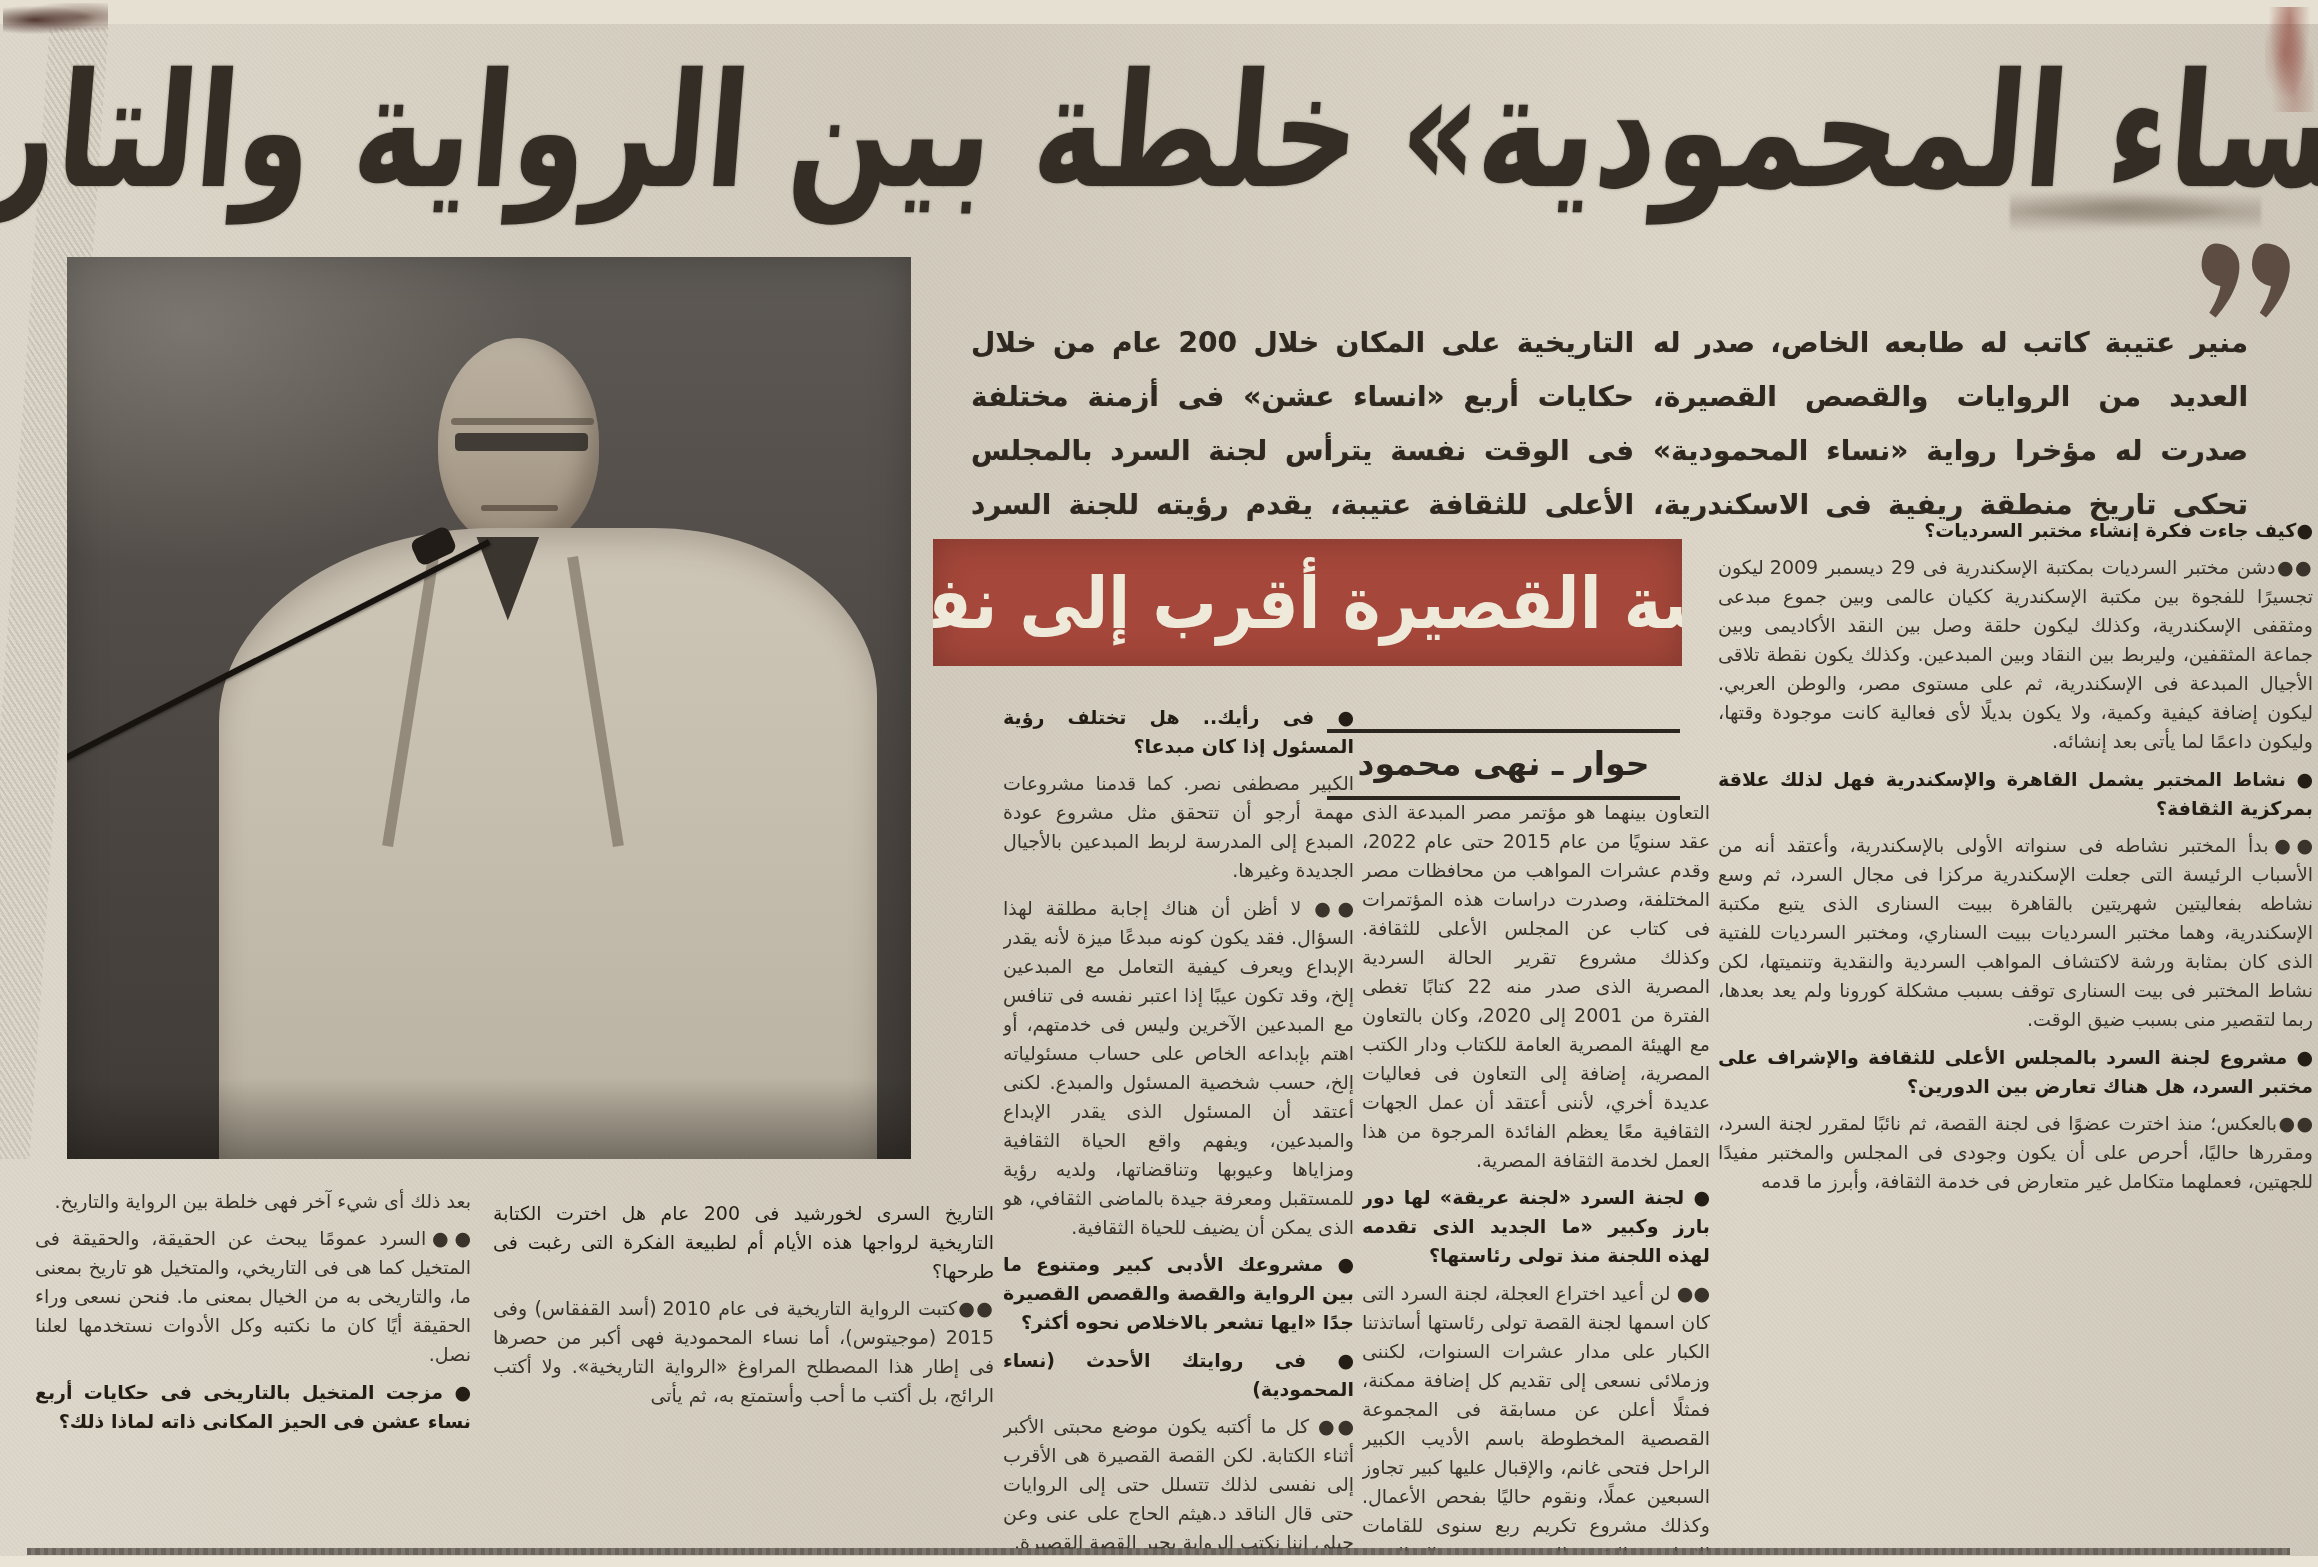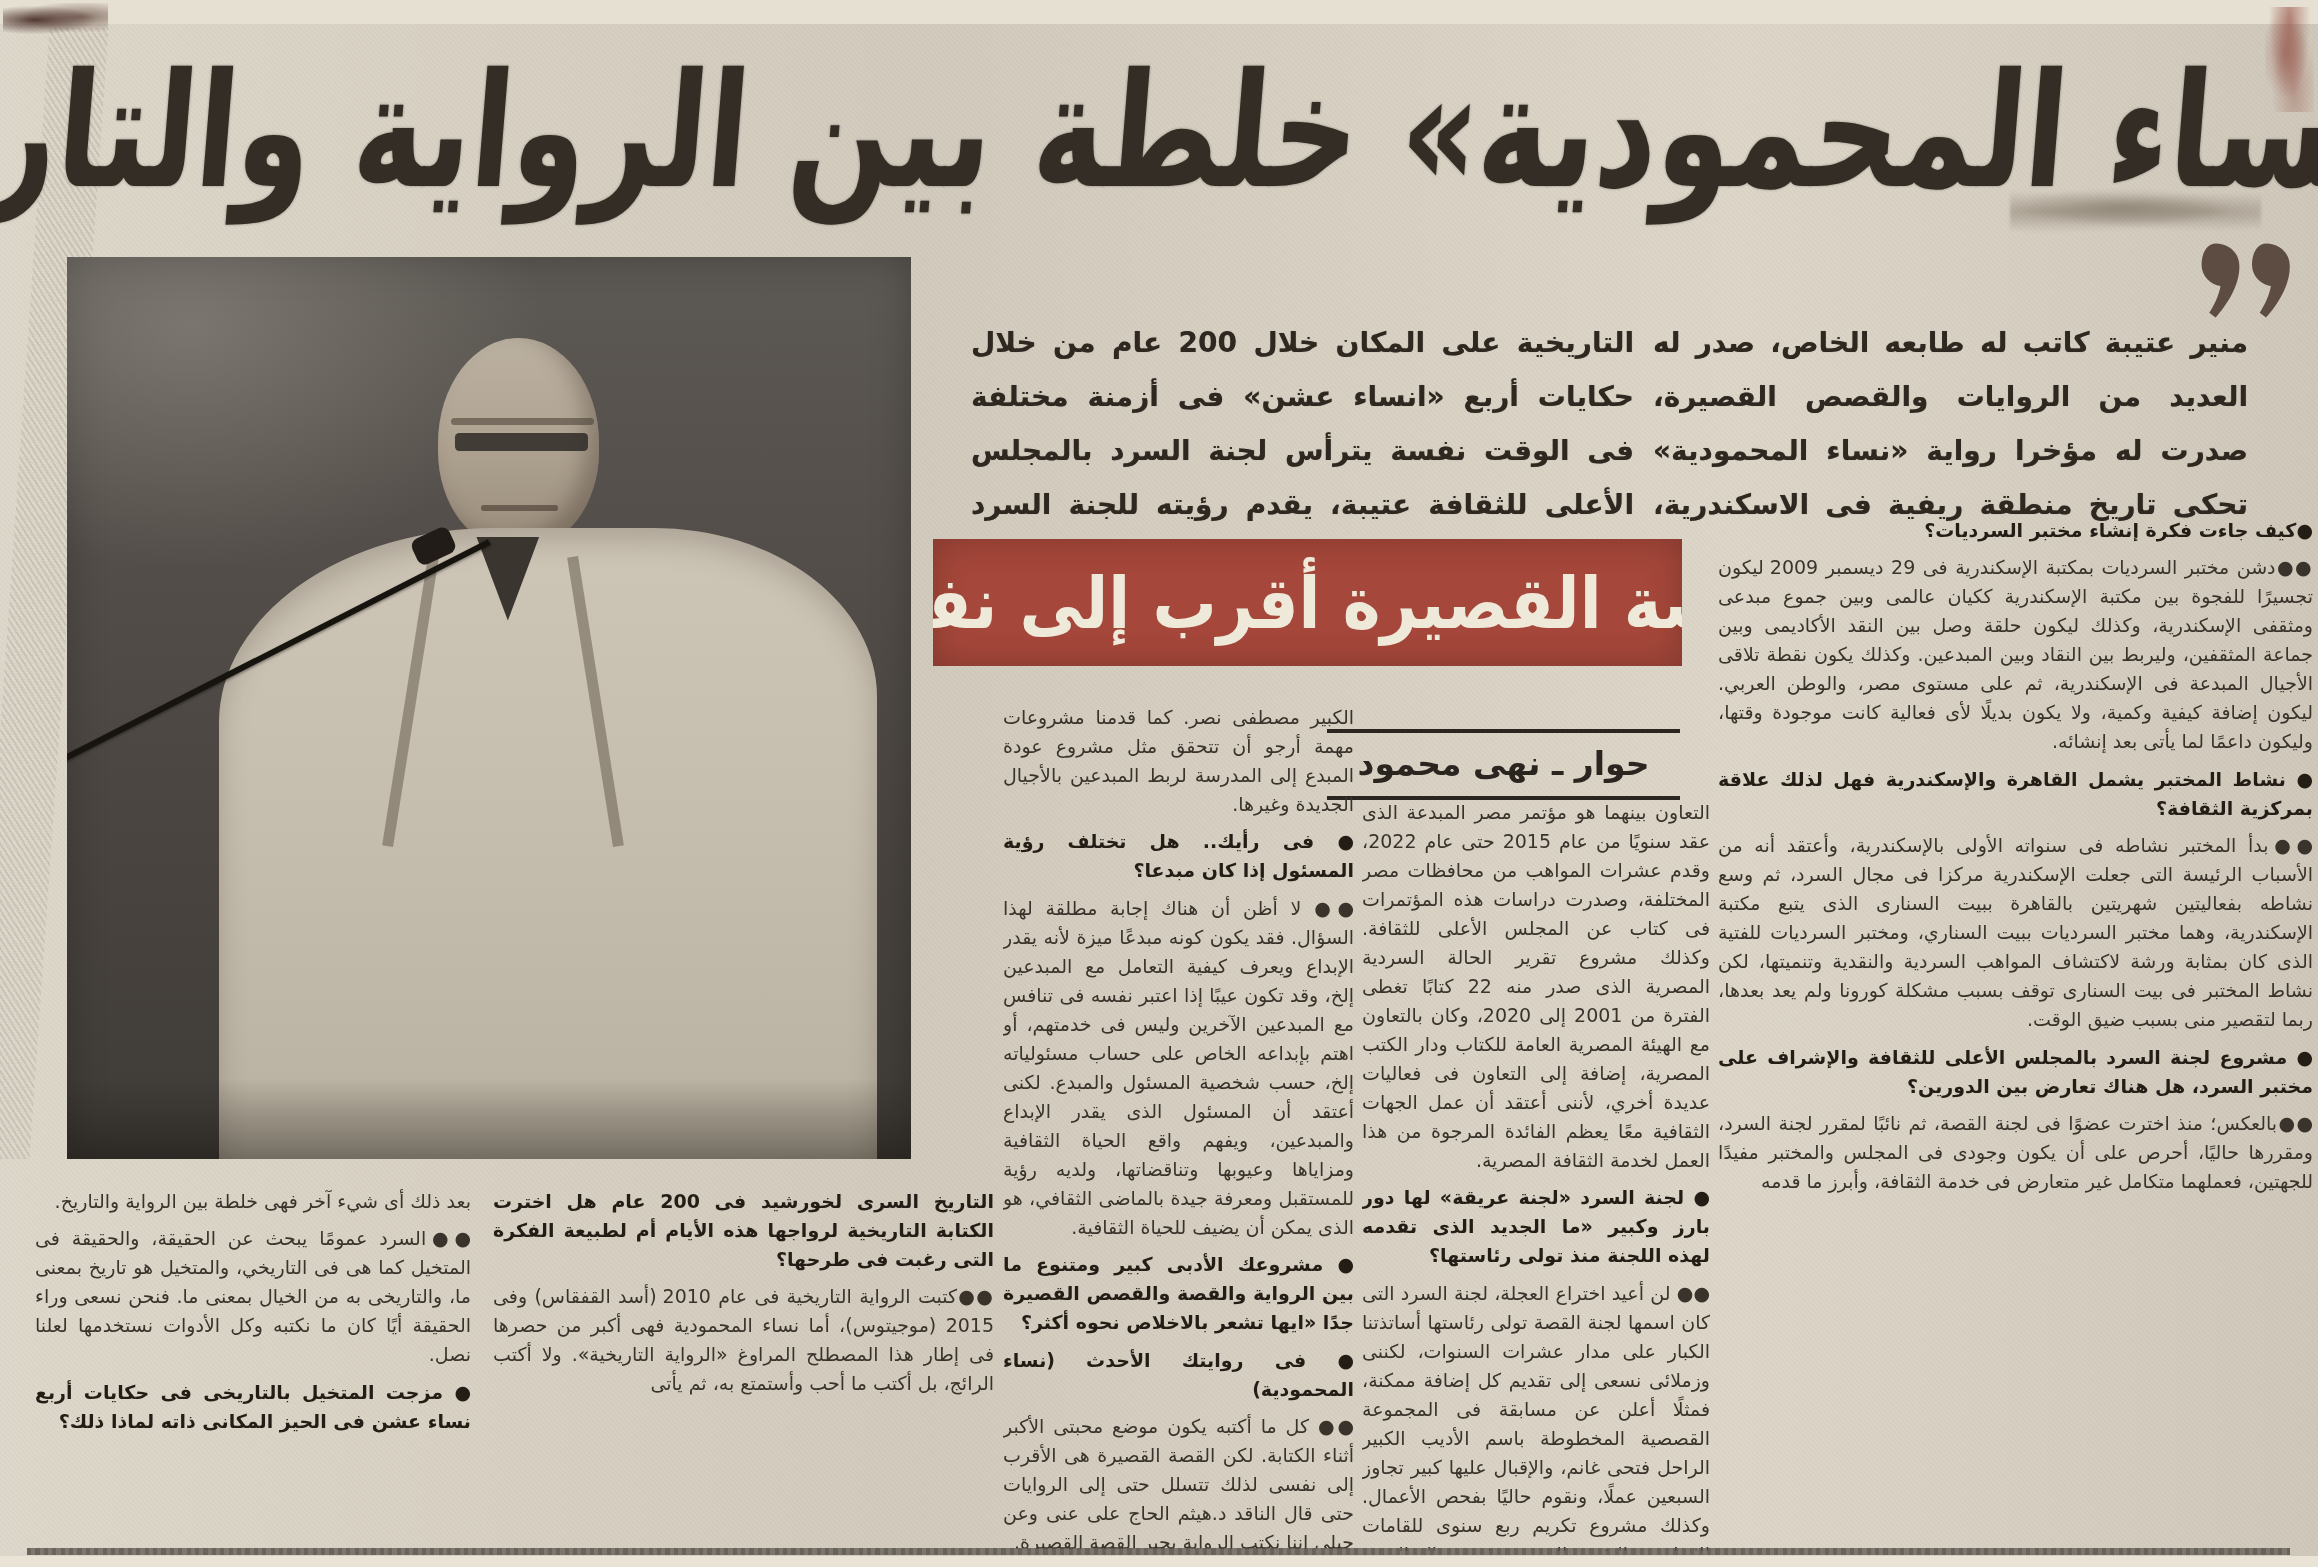--- a/index.html
+++ b/index.html
@@ -116,21 +116,21 @@
     position:absolute; direction:rtl; text-align:justify;
     font-size:19px; line-height:29px; overflow:hidden; color:var(--ink);
   }
   .col p.blk{margin:0 0 8.4px;}
   .col p.q{font-weight:bold; color:var(--ink-bold);}
   .col-a{left:1719px; top:516px;  width:595px; height:1032px;}
   .col-b{left:1363px; top:798px; width:348px; height:753px;}
   .col-c{left:1004px; top:703px; width:351px; height:846px;}
   .col-d{left:494px;  top:1187px; width:501px; height:358px;}
   .col-e{left:36px;   top:1187px; width:436px; height:363px;}
-  .col-d p.q:first-child{font-weight:bold;}
+  .col-d p.q:first-child{font-weight:normal;margin-top:12px;}
 </style>
 </head>
 <body>
 
 <div class="stage">
 
   <div class="edge-top"></div>
   <div class="edge-left-dots"></div>
   <div class="corner-smudge"></div>
   <div class="ghost-scribble"></div>
@@ -176,22 +176,22 @@
       <p class="blk a">●●بدأ المختبر نشاطه فى سنواته الأولى بالإسكندرية، وأعتقد أنه من الأسباب الرئيسة التى جعلت الإسكندرية مركزا فى مجال السرد، ثم وسع نشاطه بفعاليتين شهريتين بالقاهرة ببيت السنارى الذى يتبع مكتبة الإسكندرية، وهما مختبر السرديات ببيت السناري، ومختبر السرديات للفتية الذى كان بمثابة ورشة لاكتشاف المواهب السردية والنقدية وتنميتها، لكن نشاط المختبر فى بيت السنارى توقف بسبب مشكلة كورونا ولم يعد بعدها، ربما لتقصير منى بسبب ضيق الوقت.</p>
       <p class="blk q">● مشروع لجنة السرد بالمجلس الأعلى للثقافة والإشراف على مختبر السرد، هل هناك تعارض بين الدورين؟</p>
       <p class="blk a">●●بالعكس؛ منذ اخترت عضوًا فى لجنة القصة، ثم نائبًا لمقرر لجنة السرد، ومقررها حاليًا، أحرص على أن يكون وجودى فى المجلس والمختبر مفيدًا للجهتين، فعملهما متكامل غير متعارض فى خدمة الثقافة، وأبرز ما قدمه</p>
     </div>
   <div class="col col-b">
       <p class="blk p">التعاون بينهما هو مؤتمر مصر المبدعة الذى عقد سنويًا من عام 2015 حتى عام 2022، وقدم عشرات المواهب من محافظات مصر المختلفة، وصدرت دراسات هذه المؤتمرات فى كتاب عن المجلس الأعلى للثقافة. وكذلك مشروع تقرير الحالة السردية المصرية الذى صدر منه 22 كتابًا تغطى الفترة من 2001 إلى 2020، وكان بالتعاون مع الهيئة المصرية العامة للكتاب ودار الكتب المصرية، إضافة إلى التعاون فى فعاليات عديدة أخري، لأننى أعتقد أن عمل الجهات الثقافية معًا يعظم الفائدة المرجوة من هذا العمل لخدمة الثقافة المصرية.</p>
       <p class="blk q">● لجنة السرد «لجنة عريقة» لها دور بارز وكبير «ما الجديد الذى تقدمه لهذه اللجنة منذ تولى رئاستها؟</p>
       <p class="blk a">●● لن أعيد اختراع العجلة، لجنة السرد التى كان اسمها لجنة القصة تولى رئاستها أساتذتنا الكبار على مدار عشرات السنوات، لكننى وزملائى نسعى إلى تقديم كل إضافة ممكنة، فمثلًا أعلن عن مسابقة فى المجموعة القصصية المخطوطة باسم الأديب الكبير الراحل فتحى غانم، والإقبال عليها كبير تجاوز السبعين عملًا، ونقوم حاليًا بفحص الأعمال. وكذلك مشروع تكريم ربع سنوى للقامات الإبداعية والنقدية المصرية فى مجال السرد بدأ بتكريم الكاتب</p>
     </div>
   <div class="col col-c">
+      <p class="blk q">● فى رأيك.. هل تختلف رؤية المسئول إذا كان مبدعا؟</p>
       <p class="blk p">الكبير مصطفى نصر. كما قدمنا مشروعات مهمة أرجو أن تتحقق مثل مشروع عودة المبدع إلى المدرسة لربط المبدعين بالأجيال الجديدة وغيرها.</p>
-      <p class="blk q">● فى رأيك.. هل تختلف رؤية المسئول إذا كان مبدعا؟</p>
       <p class="blk a">●● لا أظن أن هناك إجابة مطلقة لهذا السؤال. فقد يكون كونه مبدعًا ميزة لأنه يقدر الإبداع ويعرف كيفية التعامل مع المبدعين إلخ، وقد تكون عيبًا إذا اعتبر نفسه فى تنافس مع المبدعين الآخرين وليس فى خدمتهم، أو اهتم بإبداعه الخاص على حساب مسئولياته إلخ، حسب شخصية المسئول والمبدع. لكنى أعتقد أن المسئول الذى يقدر الإبداع والمبدعين، ويفهم واقع الحياة الثقافية ومزاياها وعيوبها وتناقضاتها، ولديه رؤية للمستقبل ومعرفة جيدة بالماضى الثقافي، هو الذى يمكن أن يضيف للحياة الثقافية.</p>
       <p class="blk q">● مشروعك الأدبى كبير ومتنوع ما بين الرواية والقصة والقصص القصيرة جدًا «ايها تشعر بالاخلاص نحوه أكثر؟</p>
       <p class="blk q">● فى روايتك الأحدث (نساء المحمودية)</p>
       <p class="blk a">●● كل ما أكتبه يكون موضع محبتى الأكبر أثناء الكتابة. لكن القصة القصيرة هى الأقرب إلى نفسى لذلك تتسلل حتى إلى الروايات حتى قال الناقد د.هيثم الحاج على عنى وعن جيلى إننا نكتب الرواية بحبر القصة القصيرة.</p>
     </div>
   <div class="col col-d">
       <p class="blk q">التاريخ السرى لخورشيد فى 200 عام هل اخترت الكتابة التاريخية لرواجها هذه الأيام أم لطبيعة الفكرة التى رغبت فى طرحها؟</p>
       <p class="blk a">●●كتبت الرواية التاريخية فى عام 2010 (أسد القفقاس) وفى 2015 (موجيتوس)، أما نساء المحمودية فهى أكبر من حصرها فى إطار هذا المصطلح المراوغ «الرواية التاريخية». ولا أكتب الرائج، بل أكتب ما أحب وأستمتع به، ثم يأتى</p>
     </div>
   <div class="col col-e">

